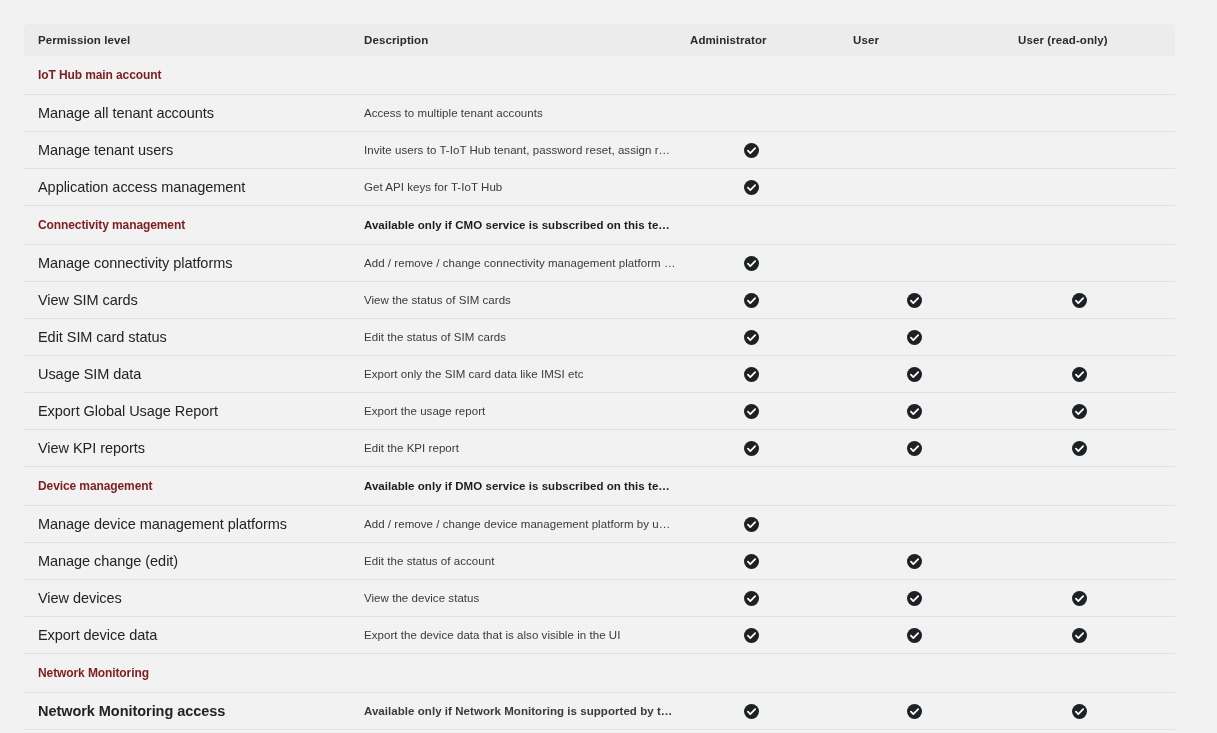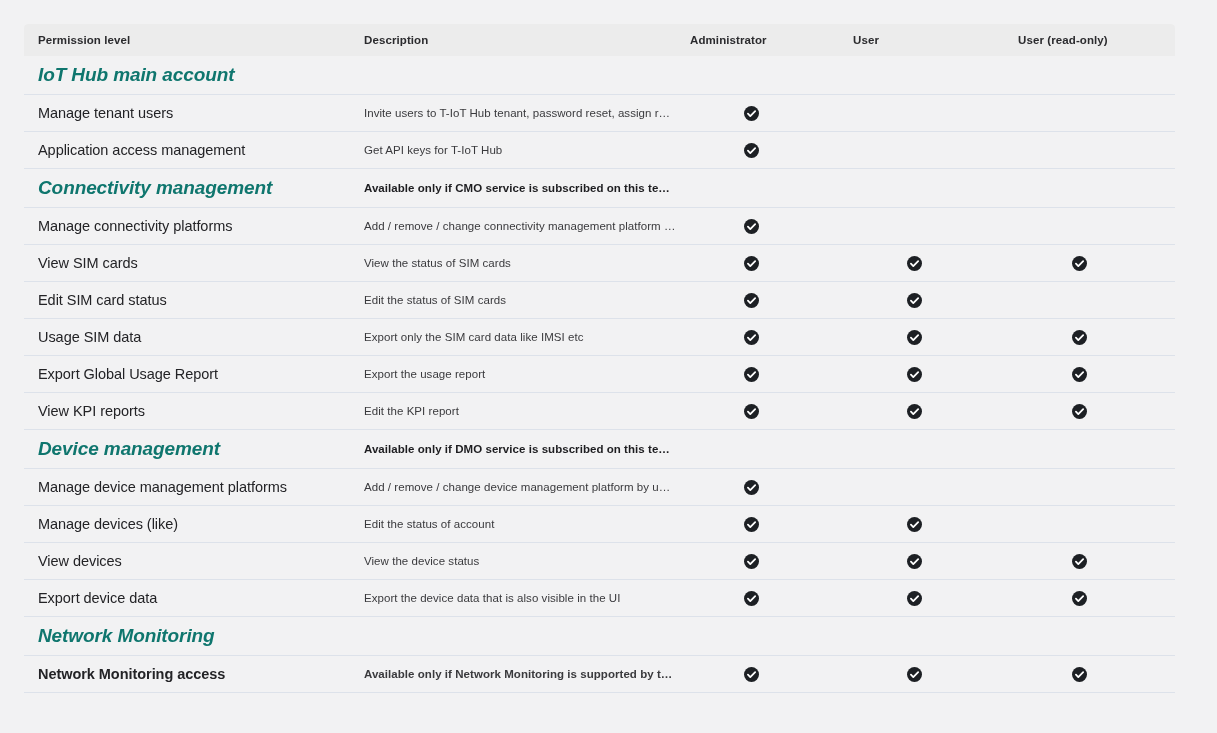--- a/index.html
+++ b/index.html
@@ -66,25 +66,24 @@
     border-bottom: 1px solid #dde2ea;
     background: #f2f2f3;
     height: 36px;
   }
 
   
   tr.group-row td {
     border-bottom: 1px solid #dde2ea;
   }
   tr.group-row td.cell-perm {
-    font-size: 19px;
+    font-size: 12px;
     font-weight: 700;
-    color: #0f766e;
+    color: #7f1d1d;
     letter-spacing: -0.1px;
-    font-style: italic;
   }
   tr.group-row td.cell-desc {
     font-size: 11.5px;
     font-weight: 700;
     color: #1d1d20;
   }
   tr.group-row.tall { height: 38px; }
   tr.group-row.tall td { height: 38px; }
 
   td.cell-perm {
@@ -170,20 +169,39 @@
               <span class="check-empty"></span>
             </div>
           </td>
           <td class="cell-check">
             <div class="inner">
               <span class="check-empty"></span>
             </div>
           </td>
         </tr>
         <tr class="item-row">
+          <td class="cell-perm">Manage all tenant accounts</td>
+          <td class="cell-desc">Access to multiple tenant accounts</td>
+          <td class="cell-check">
+            <div class="inner">
+              <span class="check-empty"></span>
+            </div>
+          </td>
+          <td class="cell-check">
+            <div class="inner">
+              <span class="check-empty"></span>
+            </div>
+          </td>
+          <td class="cell-check">
+            <div class="inner">
+              <span class="check-empty"></span>
+            </div>
+          </td>
+        </tr>
+        <tr class="item-row">
           <td class="cell-perm">Manage tenant users</td>
           <td class="cell-desc">Invite users to T-IoT Hub tenant, password reset, assign role, d...</td>
           <td class="cell-check">
             <div class="inner">
               <span class="check-icon">
                 <svg width="15" height="15" viewBox="0 0 16 16" xmlns="http://www.w3.org/2000/svg">
                   <circle cx="8" cy="8" r="8" fill="#1d2024"></circle>
                   <path d="M4.2 8.2 L6.7 10.7 L11.9 5.5" fill="none" stroke="#ffffff" stroke-width="1.9" stroke-linecap="round" stroke-linejoin="round"></path>
                 </svg>
               </span>
@@ -469,21 +487,21 @@
               <span class="check-empty"></span>
             </div>
           </td>
           <td class="cell-check">
             <div class="inner">
               <span class="check-empty"></span>
             </div>
           </td>
         </tr>
         <tr class="item-row">
-          <td class="cell-perm">Manage devices (like)</td>
+          <td class="cell-perm">Manage change (edit)</td>
           <td class="cell-desc">Edit the status of account</td>
           <td class="cell-check">
             <div class="inner">
               <span class="check-icon">
                 <svg width="15" height="15" viewBox="0 0 16 16" xmlns="http://www.w3.org/2000/svg">
                   <circle cx="8" cy="8" r="8" fill="#1d2024"></circle>
                   <path d="M4.2 8.2 L6.7 10.7 L11.9 5.5" fill="none" stroke="#ffffff" stroke-width="1.9" stroke-linecap="round" stroke-linejoin="round"></path>
                 </svg>
               </span>
             </div>

